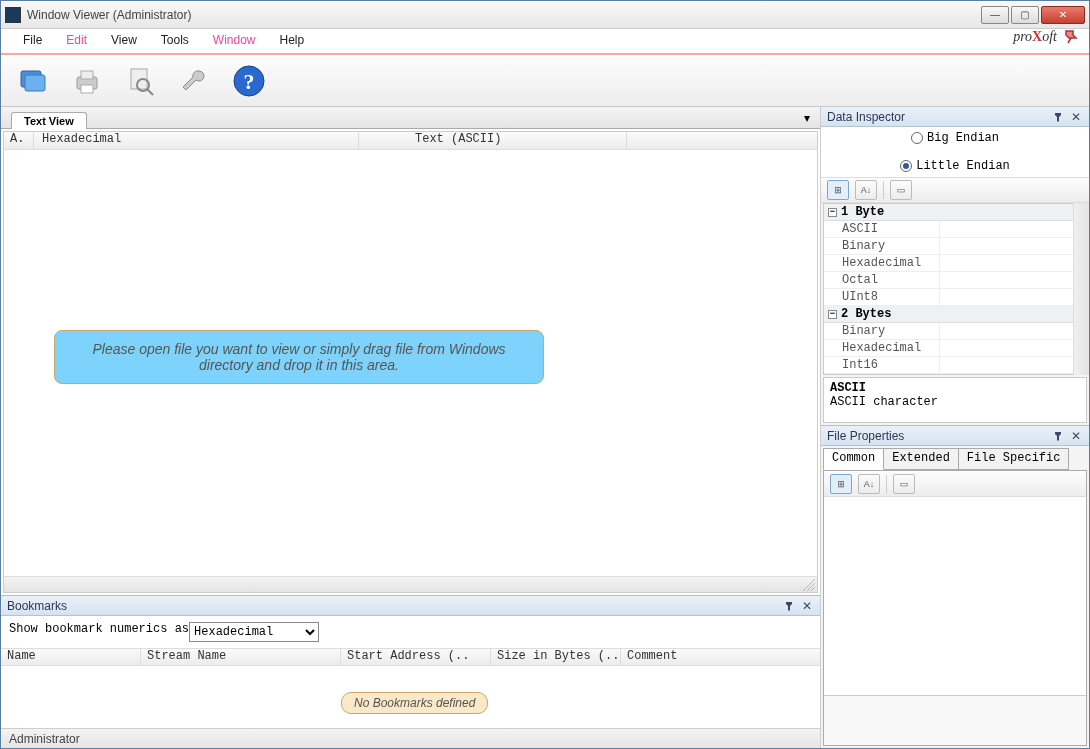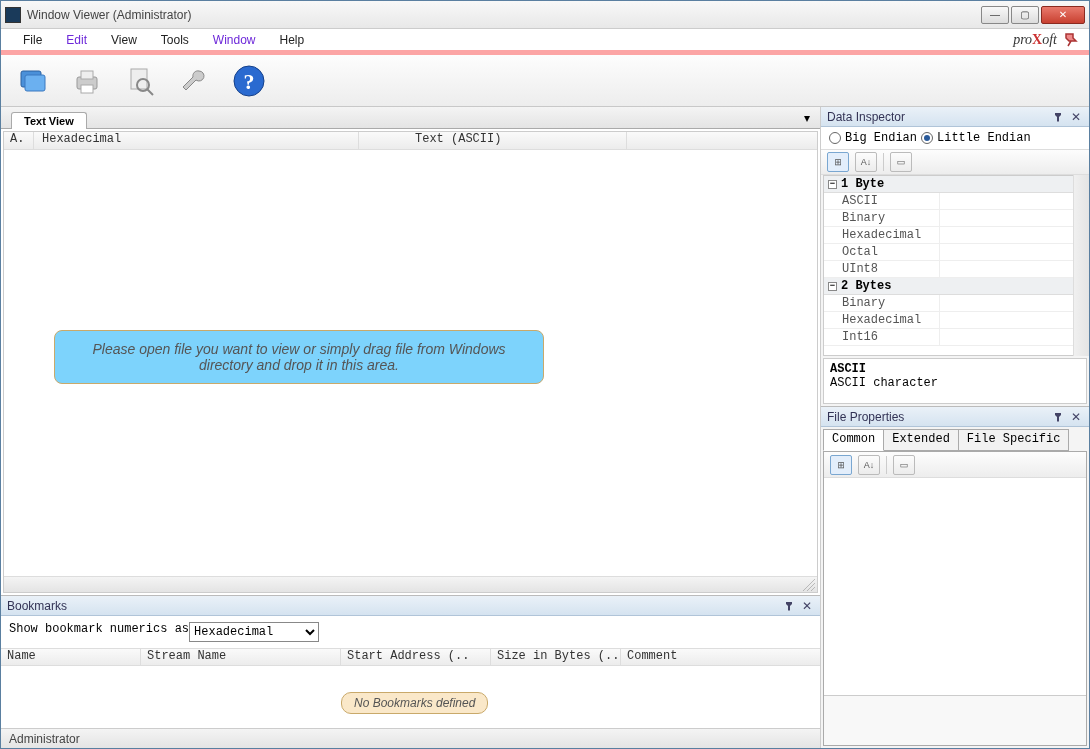--- a/index.html
+++ b/index.html
@@ -4,23 +4,23 @@
 <style>
 * { margin: 0; padding: 0; box-sizing: border-box; }
 body { font-family: "Microsoft YaHei", Tahoma, Arial, sans-serif; font-size: 12px; background: #f0f0f0; overflow: hidden; }
 .window { width: 1090px; height: 749px; background: #fff; border: 1px solid #5a7fa0; display: flex; flex-direction: column; }
 .titlebar { height: 28px; background: linear-gradient(to bottom, #f8f8f8, #e8e8e8); border-bottom: 1px solid #ccc; display: flex; align-items: center; padding: 0 4px; }
 .titlebar .appicon { width: 16px; height: 16px; background: #1a3a5a; margin-right: 6px; border: 1px solid #333; }
 .titlebar .title { flex: 1; color: #444; font-size: 12px; }
 .winbtns { display: flex; gap: 2px; }
 .winbtn { width: 28px; height: 18px; border: 1px solid #888; background: linear-gradient(to bottom,#f8f8f8,#dcdcdc); border-radius: 2px; display: flex; align-items: center; justify-content: center; font-size: 10px; color: #444; cursor: pointer; }
 .winbtn.close { width: 44px; background: linear-gradient(to bottom,#e97a6d,#c84030); color: #fff; border-color: #8a2a20; }
-.menubar { height: 26px; background: #fff; display: flex; align-items: center; padding: 0 10px; border-bottom: 5px solid #fca5a5; }
+.menubar { height: 26px; background: #fff; display: flex; padding: 0 10px; border-bottom: 2px solid #fca5a5; }
 .menubar .mitem { padding: 4px 12px; cursor: default; color: #222; }
-.menubar .mitem.disabled { color: #6d28d9; }
+.menubar .mitem.disabled { color: #ec4899; }
 .menubar .spacer { flex: 1; }
 .logo { font-family: Georgia, serif; font-size: 14px; color: #333; font-style: italic; padding-right: 6px; }
 .logo .x { color: #c33; font-style: normal; font-weight: bold; }
 .pin-icon { width: 16px; height: 16px; }
 .toolbar { height: 52px; background: linear-gradient(to bottom,#fdfdfd,#ededed); border-bottom: 1px solid #c8c8c8; display: flex; align-items: center; padding: 4px 12px; gap: 14px; }
 .tbtn { width: 40px; height: 40px; display: flex; align-items: center; justify-content: center; cursor: pointer; border-radius: 3px; }
 .content { flex: 1; display: flex; min-height: 0; }
 .leftcol { flex: 1; display: flex; flex-direction: column; border-right: 1px solid #ccc; min-width: 0; }
 .tabstrip { height: 22px; background: linear-gradient(to bottom,#f4f4f4,#e4e4e4); display: flex; align-items: flex-end; padding-left: 10px; position: relative; border-bottom: 1px solid #aaa;}
 .tab { background: #fff; border: 1px solid #aaa; border-bottom: none; padding: 2px 12px; font-weight: bold; font-size: 11px; border-top-left-radius: 3px; border-top-right-radius: 3px; position: relative; top: 1px; }
@@ -41,21 +41,21 @@
 .bm-toolbar { padding: 6px 8px; display: flex; font-family: "Courier New", monospace; font-size: 12px; }
 .bm-toolbar select { font-family: "Courier New", monospace; font-size: 12px; width: 130px; height: 20px; border: 1px solid #888; background: #fff; }
 .bm-table-head { height: 18px; background: linear-gradient(to bottom,#fafafa,#ececec); border-top: 1px solid #ddd; border-bottom: 1px solid #ddd; display: flex; font-family: "Courier New", monospace; font-size: 12px; color: #333; }
 .bmc { padding-left: 6px; border-right: 1px solid #ddd; }
 .bmc1 { width: 140px; } .bmc2 { width: 200px; } .bmc3 { width: 150px; } .bmc4 { width: 130px; } .bmc5 { flex: 1; border-right: none;}
 .bm-body { height: 62px; background: #fff; position: relative; }
 .nobm { position: absolute; left: 340px; top: 26px; padding: 3px 12px; background: #fae8c9; border: 1px solid #c9a96a; border-radius: 10px; font-style: italic; color: #555; font-size: 12px; }
 .statusbar { height: 20px; background: linear-gradient(to bottom,#f4f4f4,#e4e4e4); border-top: 1px solid #ccc; display: flex; align-items: center; padding: 0 8px; color: #444; font-size: 12px; }
 .rightcol { width: 268px; display: flex; flex-direction: column; background: #f4f4f4; }
 .inspector { display: flex; flex-direction: column; border-bottom: 1px solid #bbb; flex: 0 0 300px; }
-.insp-opts { padding: 4px 8px; display: flex; gap: 4px; align-items: center; font-family: "SimSun","Courier New",monospace; font-size: 12px; background: #fff; }
+.insp-opts { padding: 4px 8px; display: flex; gap: 14px; align-items: center; font-family: "SimSun","Courier New",monospace; font-size: 12px; background: #fff; flex-direction: column; }
 .insp-tb { height: 26px; background: linear-gradient(to bottom,#fdfdfd,#ededed); border-top: 1px solid #ddd; border-bottom: 1px solid #ddd; display: flex; align-items: center; padding: 0 6px; gap: 6px; }
 .tb-small { width: 22px; height: 20px; border: 1px solid #bbb; background: linear-gradient(to bottom,#fcfcfc,#ececec); border-radius: 2px; cursor: pointer; display:flex; align-items:center; justify-content:center; font-size:9px; color:#555;}
 .tb-small.active { background: #e3eefb; border-color: #7aa7d1; }
 .propgrid { flex: 1; overflow-y: auto; background: #fff; border: 1px solid #ccc; margin: 0 2px; font-family: "SimSun","Courier New", monospace; font-size: 12px; }
 .pg-group { background: #eef0f2; padding: 1px 4px; font-weight: bold; border-bottom: 1px solid #ddd; display:flex; align-items:center; gap:4px;}
 .pg-row { display: flex; border-bottom: 1px solid #eee; }
 .pg-row .k { width: 115px; padding: 1px 4px 1px 18px; color: #555; }
 .pg-row .v { flex: 1; border-left: 1px solid #eee; padding: 1px 4px; }
 .desc-box { height: 46px; background: #fff; border: 1px solid #ccc; margin: 2px; padding: 3px 6px; font-family: "SimSun","Courier New",monospace; font-size: 12px; }
 .desc-box .dt { font-weight: bold; }

